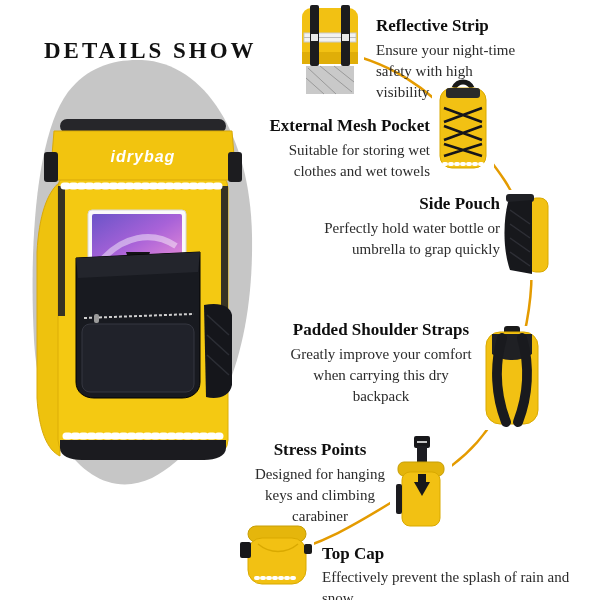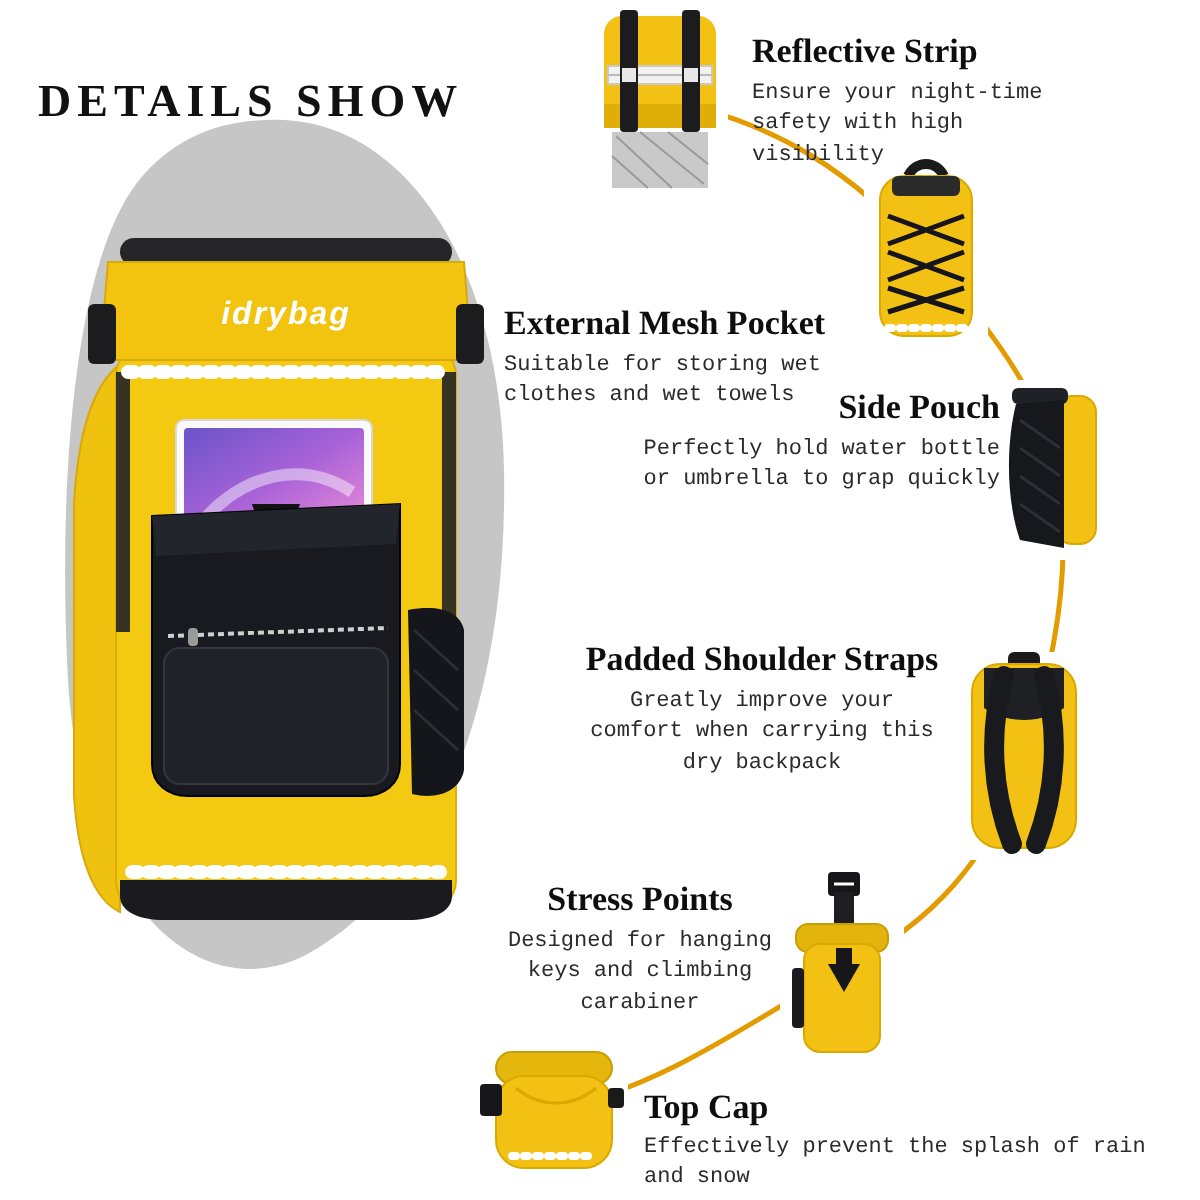--- a/index.html
+++ b/index.html
@@ -1,28 +1,28 @@
 <!DOCTYPE html>
 <html><head>
 <meta charset="utf-8">
 <style>
   html,body{margin:0;padding:0;background:#fff;}
   .canvas{position:relative;width:600px;height:600px;background:#fff;overflow:hidden;
           font-family:"Liberation Serif",serif;}
-  .page-title{position:absolute;left:19px;top:38px;margin:0;font-size:23px;font-weight:700;
+  .page-title{position:absolute;left:44px;top:38px;margin:0;font-size:23px;font-weight:700;
               letter-spacing:3px;color:#111;font-family:"Liberation Serif",serif;}
   .scene{position:absolute;left:0;top:0;width:600px;height:600px;}
   .thumb{position:absolute;background:#fff;}
   .callout{position:absolute;}
   .callout h3{margin:0 0 4px 0;font-size:17px;font-weight:700;color:#0e0e0e;
               font-family:"Liberation Serif",serif;}
-  .callout p{margin:0;font-size:11px;line-height:1.4;color:#2b2b2b;
-             font-family:Liberation Mono, monospace;}
+  .callout p{margin:0;font-size:15px;line-height:1.4;color:#2b2b2b;
+             font-family:Liberation Serif, serif;}
   .co-1{left:376px;top:16px;width:150px;text-align:left;}
-  .co-2{left:252px;top:116px;width:178px;text-align:left;margin-top:36px;}
+  .co-2{left:252px;top:116px;width:178px;text-align:right;}
   .co-3{left:308px;top:194px;width:192px;text-align:right;}
   .co-4{left:290px;top:320px;width:182px;text-align:center;}
   .co-5{left:248px;top:440px;width:144px;text-align:center;}
   .co-6{left:322px;top:544px;width:252px;text-align:left;}
   .co-6 h3{margin-bottom:3px;}
   .t1{left:296px;top:4px;width:68px;height:94px;}
   .t2{left:432px;top:78px;width:62px;height:98px;}
   .t3{left:502px;top:190px;width:52px;height:90px;}
   .t4{left:476px;top:326px;width:72px;height:104px;}
   .t5{left:390px;top:434px;width:62px;height:100px;}

